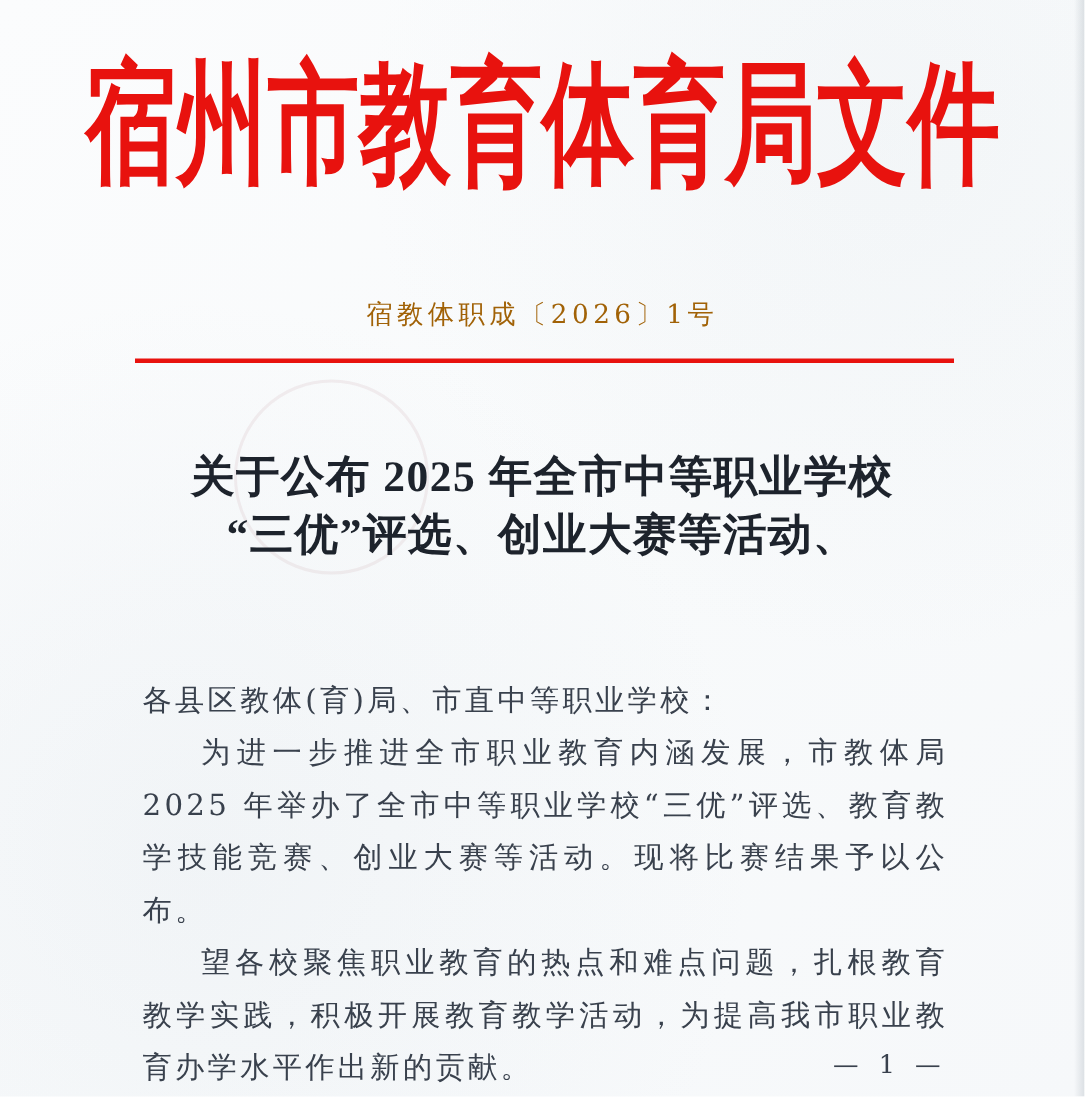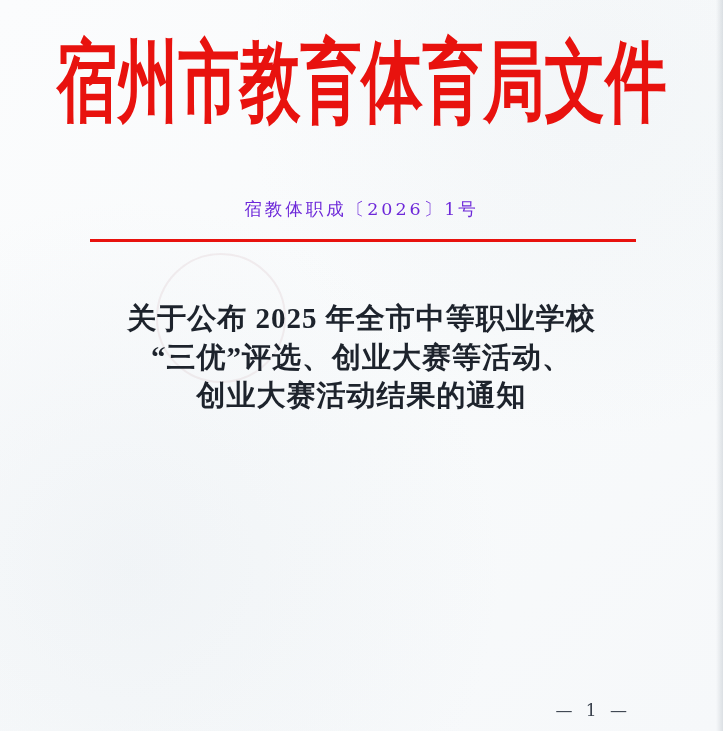--- a/index.html
+++ b/index.html
@@ -48,21 +48,21 @@
   }
 
   
   .doc-number {
     position: absolute;
     top: 197px; left: 0;
     width: 100%;
     text-align: center;
     font-size: 17.5px;
     letter-spacing: 3px;
-    color: #6d28d9;
+    color: #a16207;
   }
 
   
   .red-rule {
     position: absolute;
     top: 239px; left: 90px;
     width: 546px; height: 3px;
   }
 
   
@@ -125,21 +125,25 @@
 
   <div class="doc-number">宿教体职成〔2026〕1号</div>
 
   <div class="red-rule" style="background: rgb(232, 18, 14);"></div>
 
   <div class="seal-ghost"></div>
 
   <div class="doc-title" style="color: rgb(29, 35, 44);">
     <div>关于公布 2025 年全市中等职业学校</div>
     <div>“三优”评选、创业大赛等活动、</div>
-    <div>创业大赛活动结果的通知</div>
   </div>
 
+  <div class="doc-body">
+    <p class="salutation">各县区教体(育)局、市直中等职业学校：</p>
+    <p class="indent">为进一步推进全市职业教育内涵发展，市教体局 2025 年举办了全市中等职业学校“三优”评选、教育教学技能竞赛、创业大赛等活动。现将比赛结果予以公布。</p>
+    <p class="indent">望各校聚焦职业教育的热点和难点问题，扎根教育教学实践，积极开展教育教学活动，为提高我市职业教育办学水平作出新的贡献。</p>
+  </div>
 
   <div class="page-number">— 1 —</div>
 
   <div class="scan-edge-right"></div>
 
 </div>
 
 </body></html>

